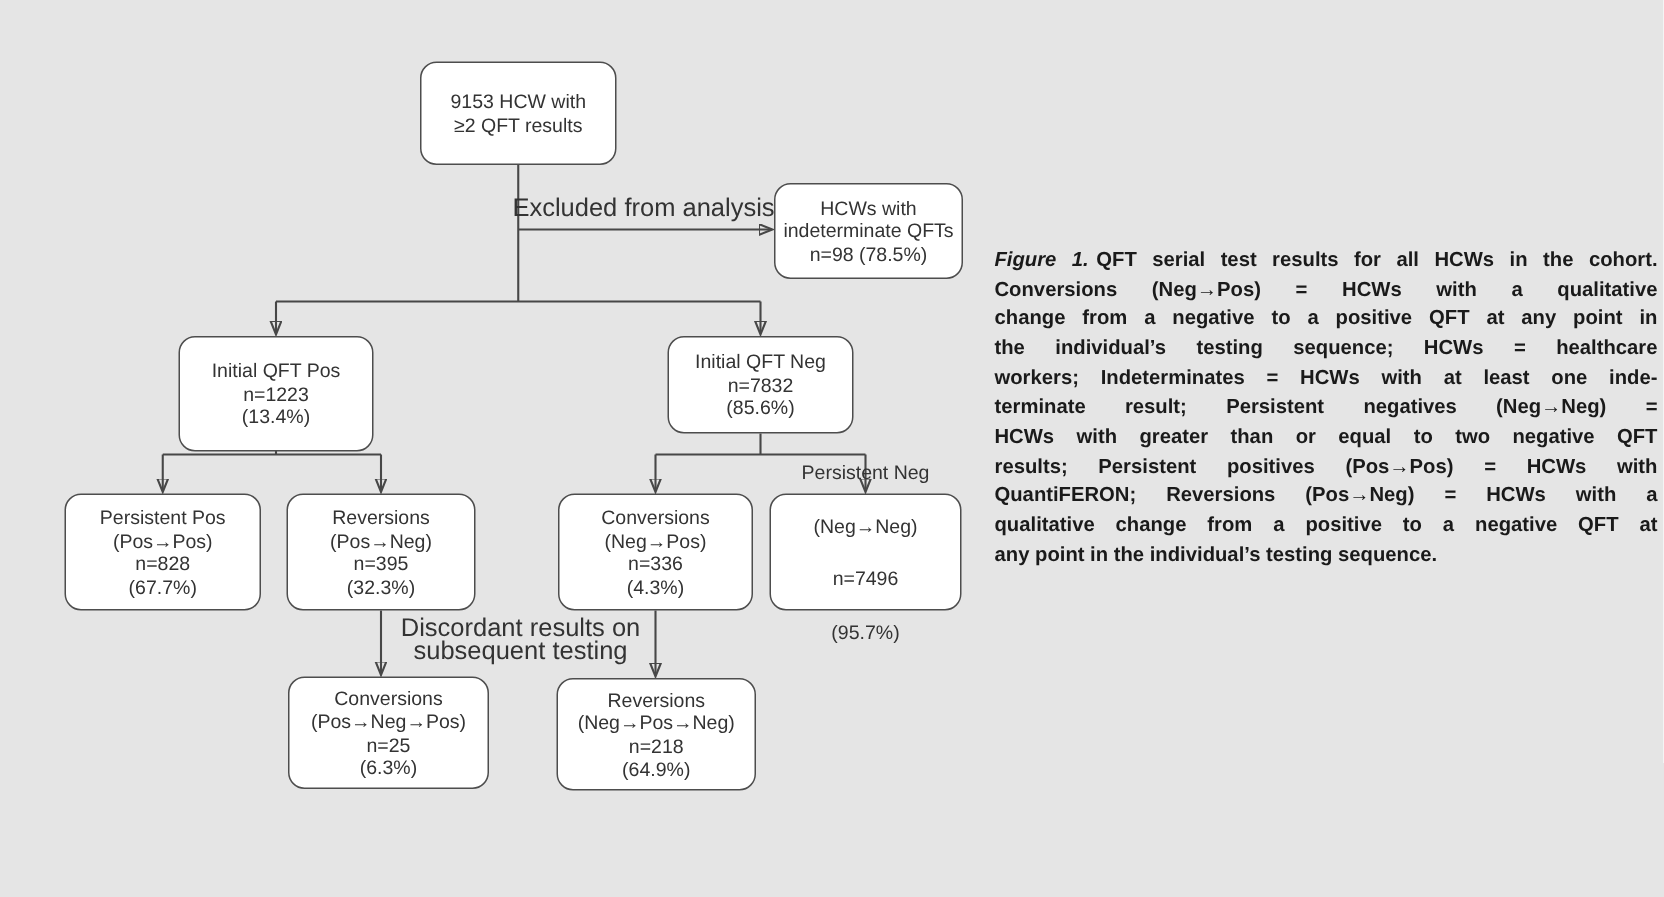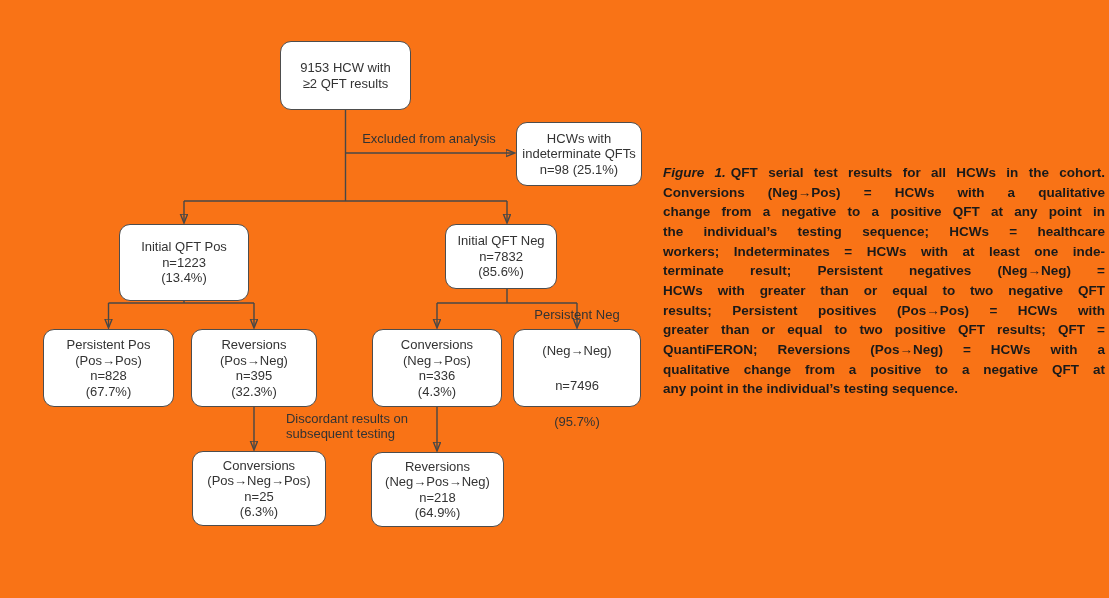--- a/index.html
+++ b/index.html
@@ -1,33 +1,33 @@
 <!DOCTYPE html>
 <html><head>
 <meta charset="utf-8">
 <style>
   html,body{margin:0;padding:0;background:#ffffff;}
   #page{
-    position:relative;width:1109px;height:598px;background:#f97316;overflow:hidden;
+    position:relative;width:1109px;height:598px;background:#e5e5e5;overflow:hidden;
     font-family:"Liberation Sans","DejaVu Sans",sans-serif;
   }
   
   #flow{position:absolute;left:0;top:0;width:660px;height:560px;}
   #connectors{position:absolute;left:0;top:0;width:660px;height:560px;}
   #connectors path{fill:none;stroke:#474747;stroke-width:1.4px;}
   .node{
     position:absolute;box-sizing:border-box;
     border:1.5px solid #4d4d4d;border-radius:11px;background:#ffffff;
     display:flex;flex-direction:column;align-items:center;justify-content:center;
     font-size:13px;line-height:15.5px;color:#333333;text-align:center;
     padding:2px 1px;
   }
   .edge-label{
     position:absolute;transform:translateX(-50%);
-    font-size:13px;line-height:15px;color:#333333;white-space:nowrap;
+    font-size:17px;line-height:15px;color:#333333;text-align:center;white-space:nowrap;
   }
   
   #caption{
     position:absolute;left:663px;top:163px;width:442px;
     font-size:13.5px;line-height:19.65px;font-weight:bold;color:#1a1a1a;
   }
   .cap-line{text-align:justify;text-align-last:justify;}
   .cap-line.last{text-align-last:left;}
   .fig-label{font-style:italic;margin-right:5px;}
 </style>
@@ -62,30 +62,30 @@
     </svg>
 
     <div class="node" style="left:280px;top:41px;width:131px;height:69px;">
       <div>9153 HCW with</div>
       <div>≥2 QFT results</div>
     </div>
 
     <div class="node" style="left:516px;top:122px;width:126px;height:64px;">
       <div>HCWs with</div>
       <div>indeterminate QFTs</div>
-      <div>n=98 (25.1%)</div>
+      <div>n=98 (78.5%)</div>
     </div>
 
     <div class="node" style="left:119px;top:224px;width:130px;height:77px;">
       <div>Initial QFT Pos</div>
       <div>n=1223</div>
       <div>(13.4%)</div>
     </div>
 
-    <div class="node" style="left:445px;top:224px;width:112px;height:65px;text-align:center;">
+    <div class="node" style="left:445px;top:224px;width:124px;height:65px;text-align:center;">
       <div>Initial QFT Neg</div>
       <div>n=7832</div>
       <div>(85.6%)</div>
     </div>
 
     <div class="node" style="left:43px;top:329px;width:131px;height:78px;">
       <div>Persistent Pos</div>
       <div>(Pos→Pos)</div>
       <div>n=828</div>
       <div>(67.7%)</div>
@@ -139,19 +139,18 @@
     <div class="cap-line">
       <span class="fig-label">Figure 1.</span><span>QFT serial test results for all HCWs in the cohort.</span>
     </div>
     <div class="cap-line">Conversions (Neg→Pos) = HCWs with a qualitative</div>
     <div class="cap-line">change from a negative to a positive QFT at any point in</div>
     <div class="cap-line">the individual’s testing sequence; HCWs = healthcare</div>
     <div class="cap-line">workers; Indeterminates = HCWs with at least one inde-</div>
     <div class="cap-line">terminate result; Persistent negatives (Neg→Neg) =</div>
     <div class="cap-line">HCWs with greater than or equal to two negative QFT</div>
     <div class="cap-line">results; Persistent positives (Pos→Pos) = HCWs with</div>
-    <div class="cap-line">greater than or equal to two positive QFT results; QFT =</div>
     <div class="cap-line">QuantiFERON; Reversions (Pos→Neg) = HCWs with a</div>
     <div class="cap-line">qualitative change from a positive to a negative QFT at</div>
     <div class="cap-line last">any point in the individual’s testing sequence.</div>
   </div>
 
 </div>
 
 </body></html>

